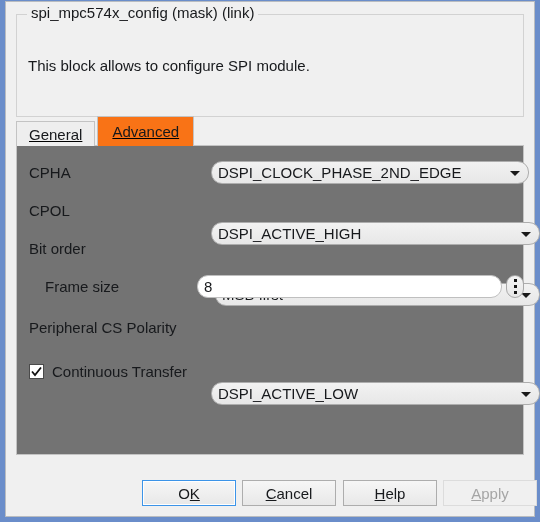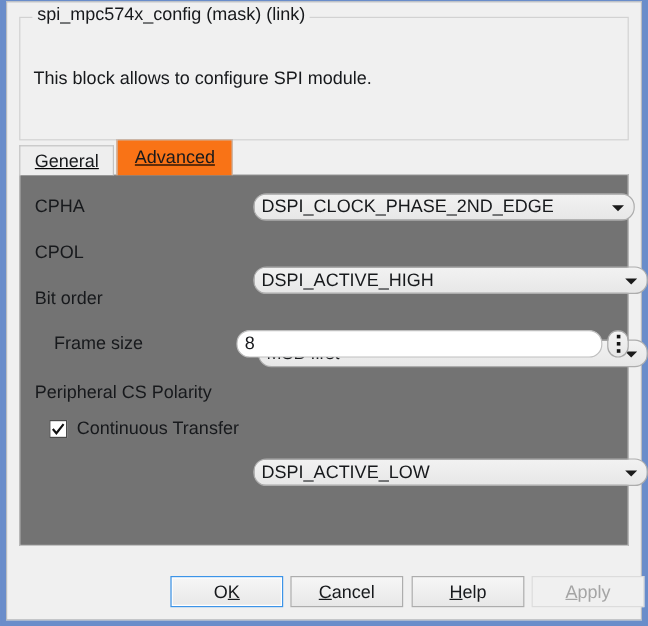--- a/index.html
+++ b/index.html
@@ -362,21 +362,21 @@
         </div>
 
         <div class="row" style="left:12px; top:167px;align-items:flex-end;">
           <span class="row-label">Peripheral CS Polarity</span>
         </div>
         <div class="field combo" style="left:176px; top:167px; width:329px;">
           <span>DSPI_ACTIVE_LOW</span>
           <span class="arrow"></span>
         </div>
 
-        <div class="checkrow" style="top:203px;margin-left:12px;">
+        <div class="checkrow" style="top:217px;">
           <span class="checkbox">
             <svg width="11" height="11" viewBox="0 0 11 11">
               <path d="M1 5.5 L4 9 L10 1.5" fill="none" stroke="#111111" stroke-width="1.8"></path>
             </svg>
           </span>
           <span class="label">Continuous Transfer</span>
         </div>
 
       </div>
     </div>

